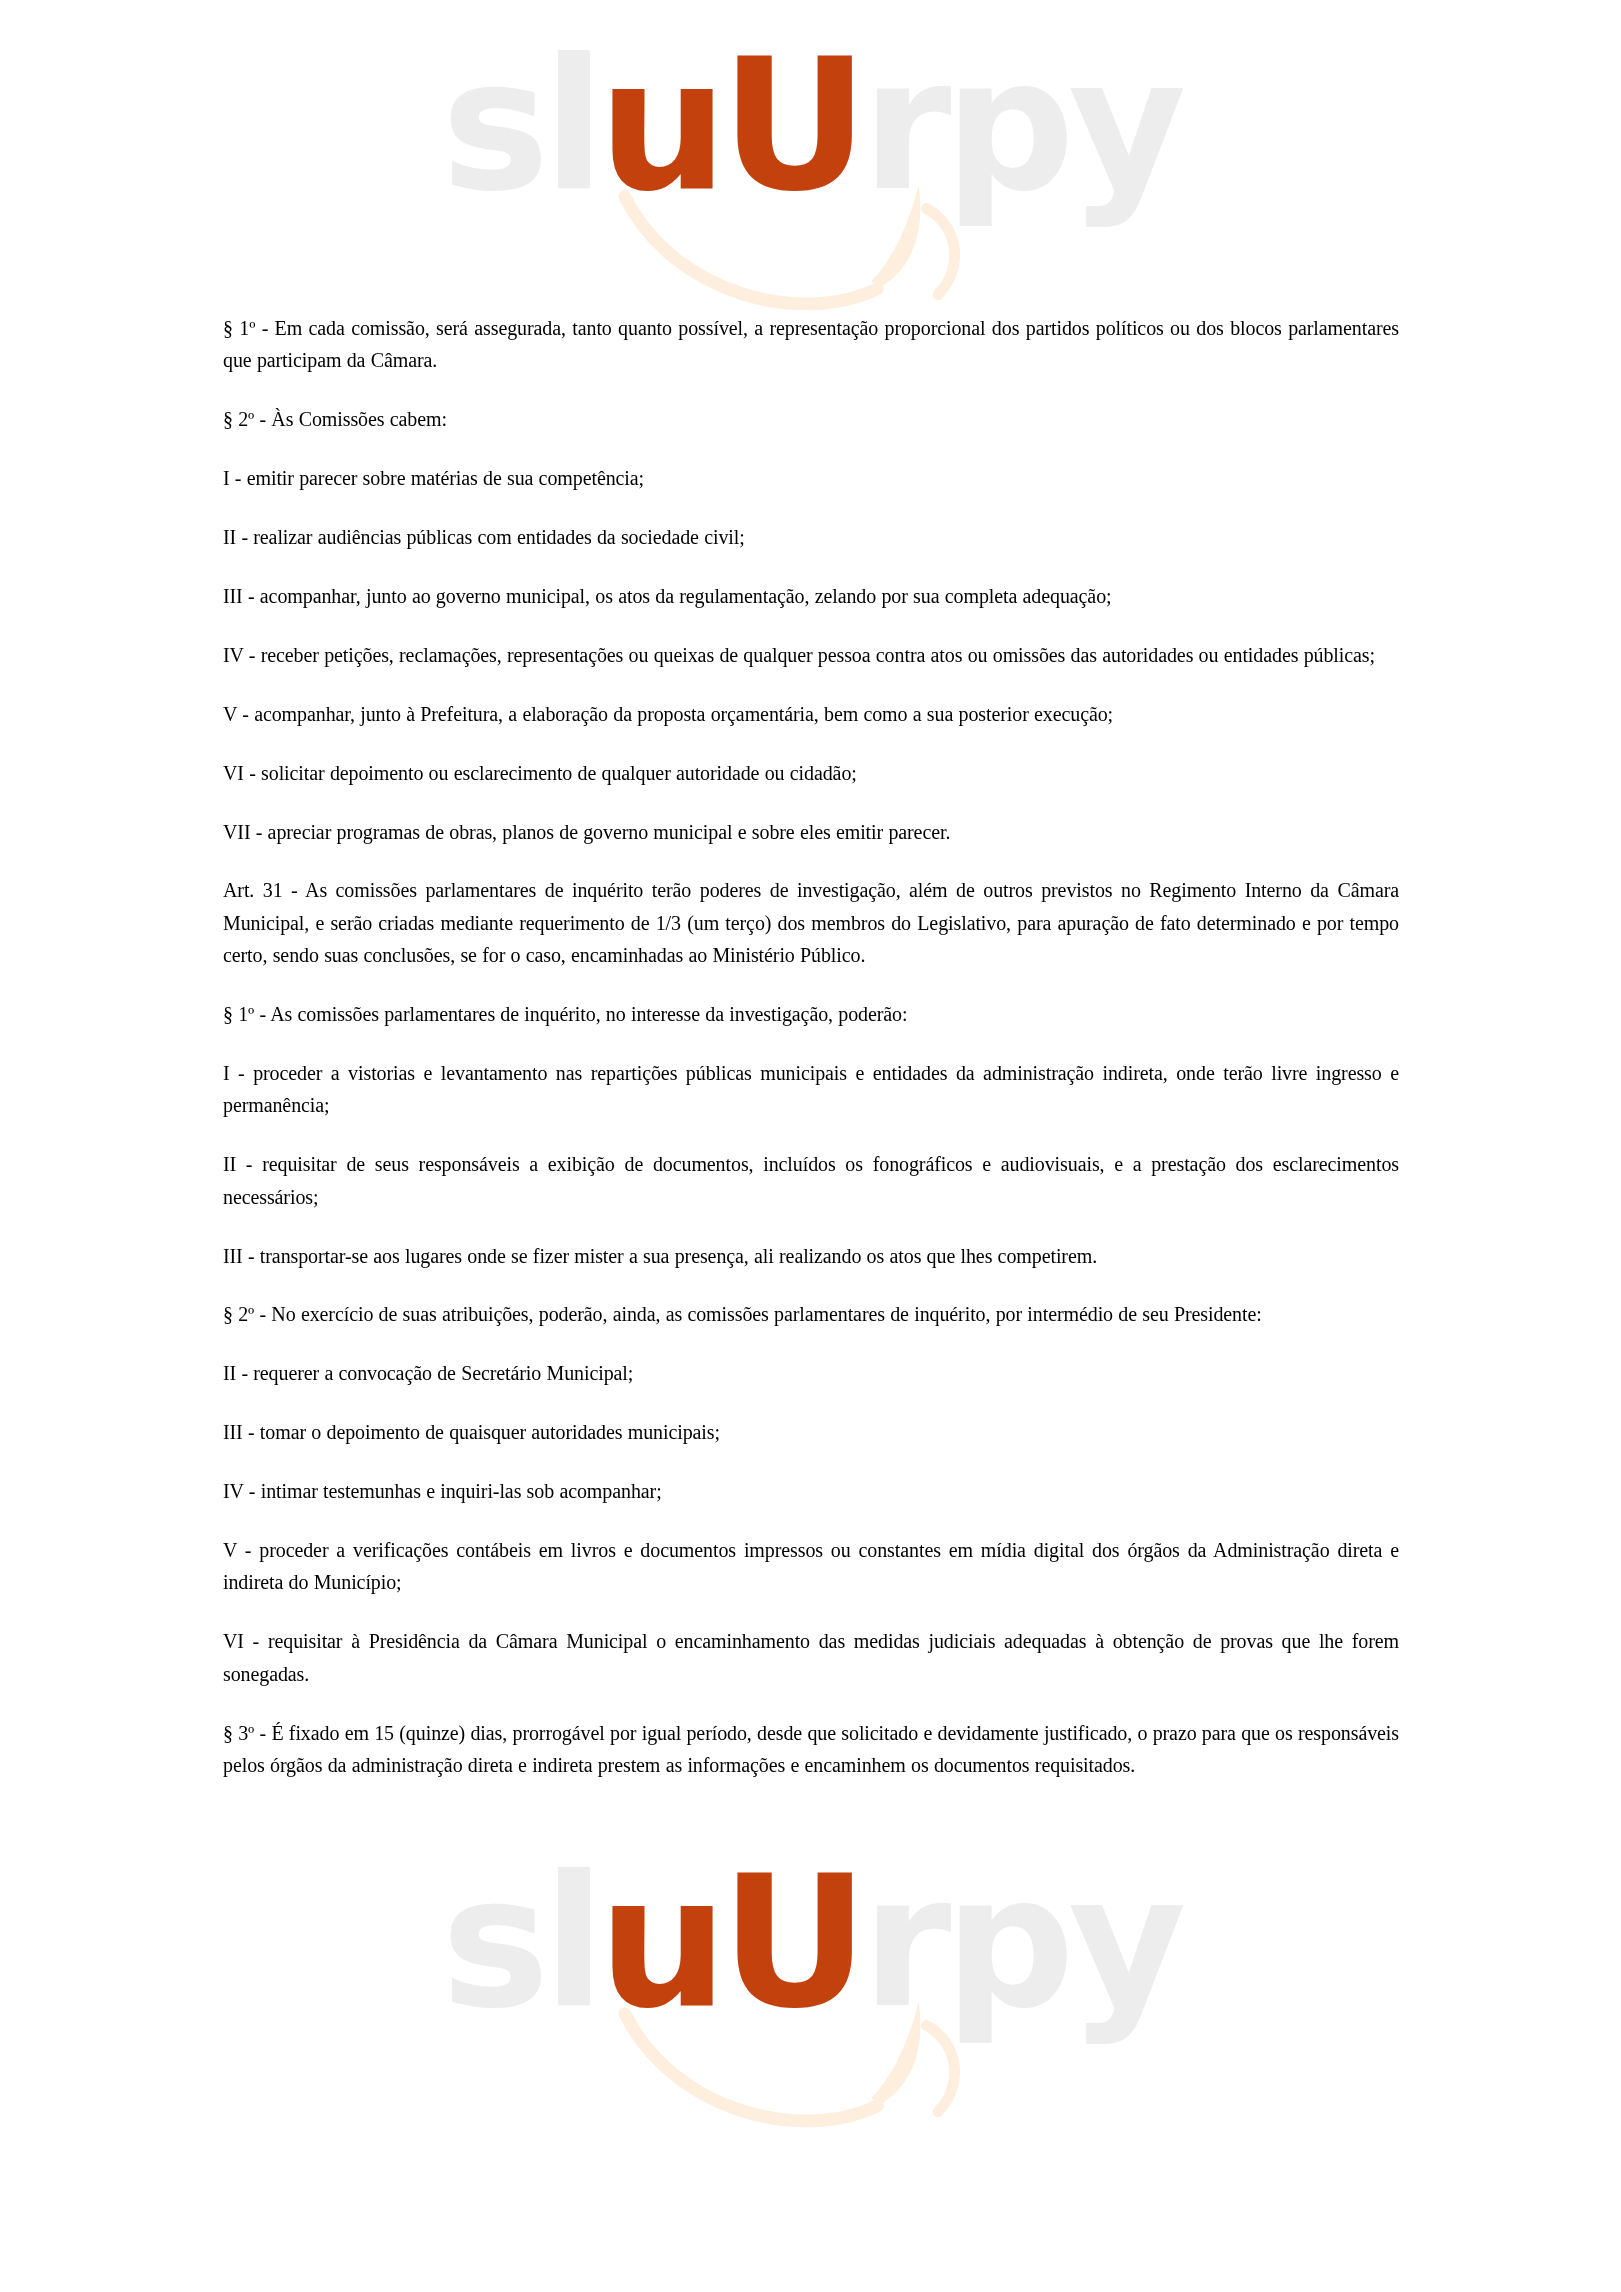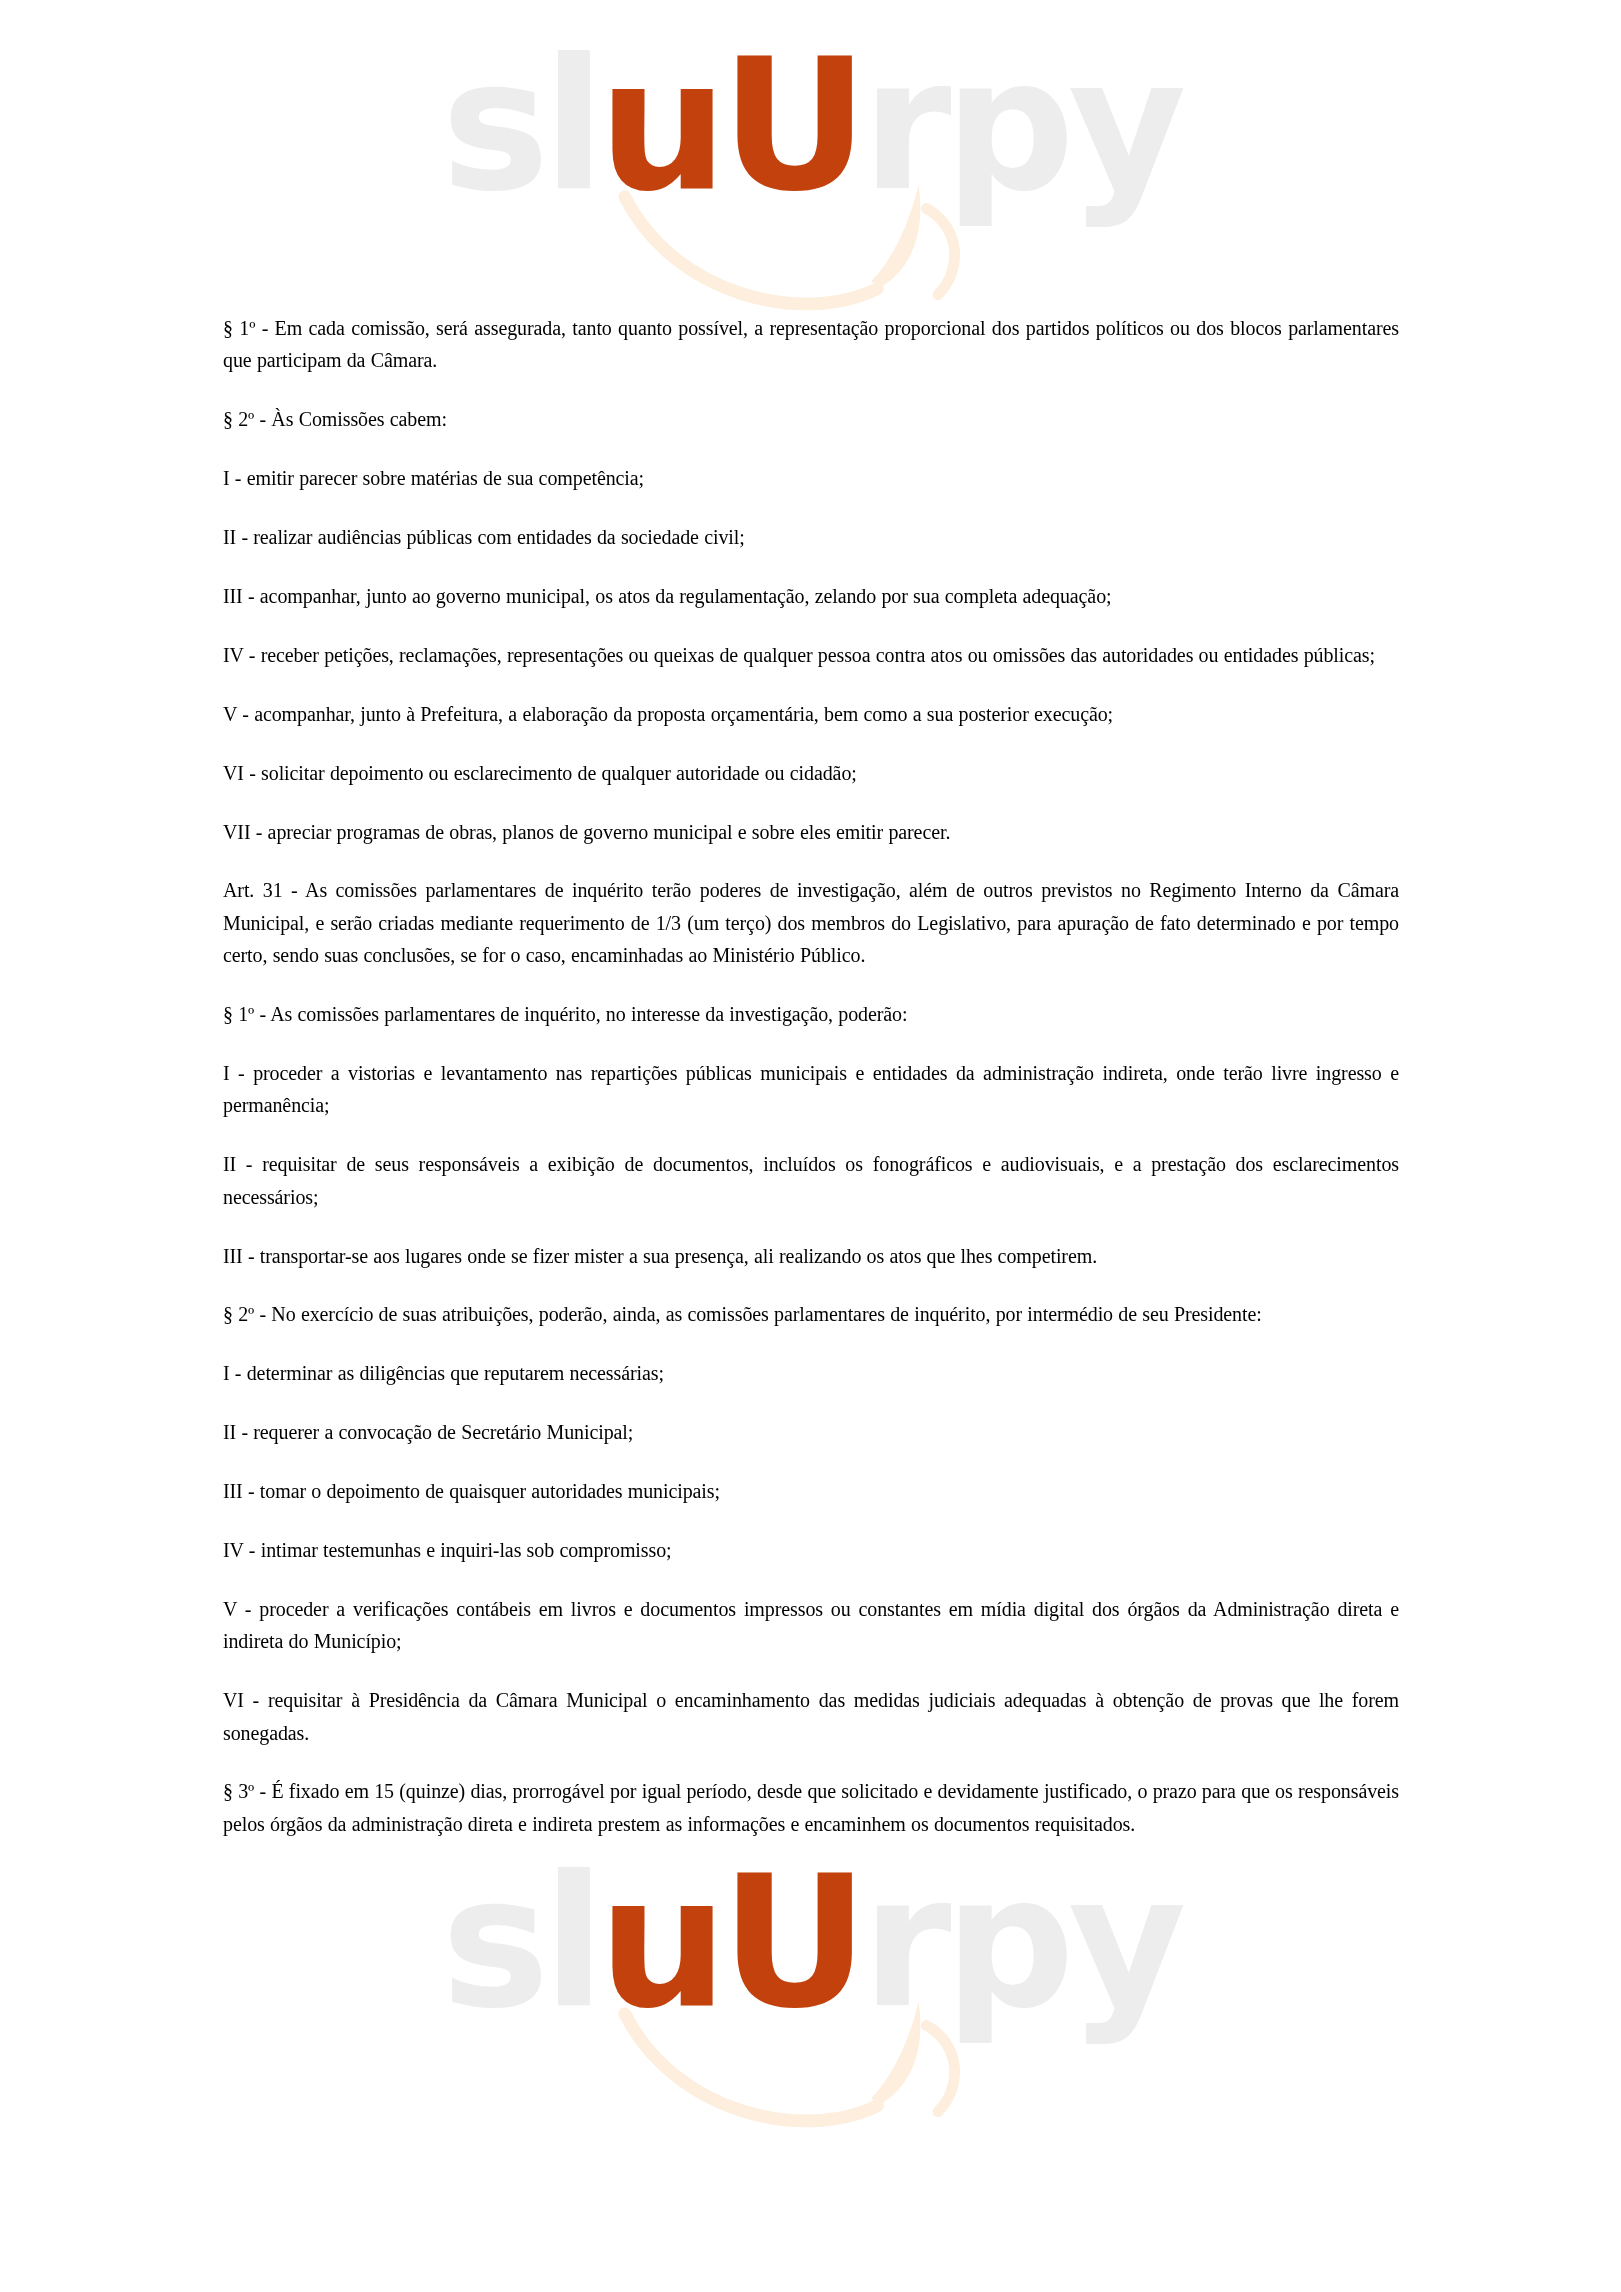--- a/index.html
+++ b/index.html
@@ -124,23 +124,22 @@
     <p class="para">IV - receber petições, reclamações, representações ou queixas de qualquer pessoa contra atos ou omissões das autoridades ou entidades públicas;</p>
     <p class="para">V - acompanhar, junto à Prefeitura, a elaboração da proposta orçamentária, bem como a sua posterior execução;</p>
     <p class="para">VI - solicitar depoimento ou esclarecimento de qualquer autoridade ou cidadão;</p>
     <p class="para">VII - apreciar programas de obras, planos de governo municipal e sobre eles emitir parecer.</p>
     <p class="para">Art. 31 - As comissões parlamentares de inquérito terão poderes de investigação, além de outros previstos no Regimento Interno da Câmara Municipal, e serão criadas mediante requerimento de 1/3 (um terço) dos membros do Legislativo, para apuração de fato determinado e por tempo certo, sendo suas conclusões, se for o caso, encaminhadas ao Ministério Público.</p>
     <p class="para">§ 1º - As comissões parlamentares de inquérito, no interesse da investigação, poderão:</p>
     <p class="para">I - proceder a vistorias e levantamento nas repartições públicas municipais e entidades da administração indireta, onde terão livre ingresso e permanência;</p>
     <p class="para">II - requisitar de seus responsáveis a exibição de documentos, incluídos os fonográficos e audiovisuais, e a prestação dos esclarecimentos necessários;</p>
     <p class="para">III - transportar-se aos lugares onde se fizer mister a sua presença, ali realizando os atos que lhes competirem.</p>
     <p class="para">§ 2º - No exercício de suas atribuições, poderão, ainda, as comissões parlamentares de inquérito, por intermédio de seu Presidente:</p>
-    <p class="para">I - determinar as diligências que reputarem necessárias;</p>
     <p class="para">II - requerer a convocação de Secretário Municipal;</p>
     <p class="para">III - tomar o depoimento de quaisquer autoridades municipais;</p>
-    <p class="para">IV - intimar testemunhas e inquiri-las sob compromisso;</p>
+    <p class="para">IV - intimar testemunhas e inquiri-las sob acompanhar;</p>
     <p class="para">V - proceder a verificações contábeis em livros e documentos impressos ou constantes em mídia digital dos órgãos da Administração direta e indireta do Município;</p>
     <p class="para">VI - requisitar à Presidência da Câmara Municipal o encaminhamento das medidas judiciais adequadas à obtenção de provas que lhe forem sonegadas.</p>
     <p class="para">§ 3º - É fixado em 15 (quinze) dias, prorrogável por igual período, desde que solicitado e devidamente justificado, o prazo para que os responsáveis pelos órgãos da administração direta e indireta prestem as informações e encaminhem os documentos requisitados.</p>
   </div>
 
 </div>
 
 
 </body></html>

